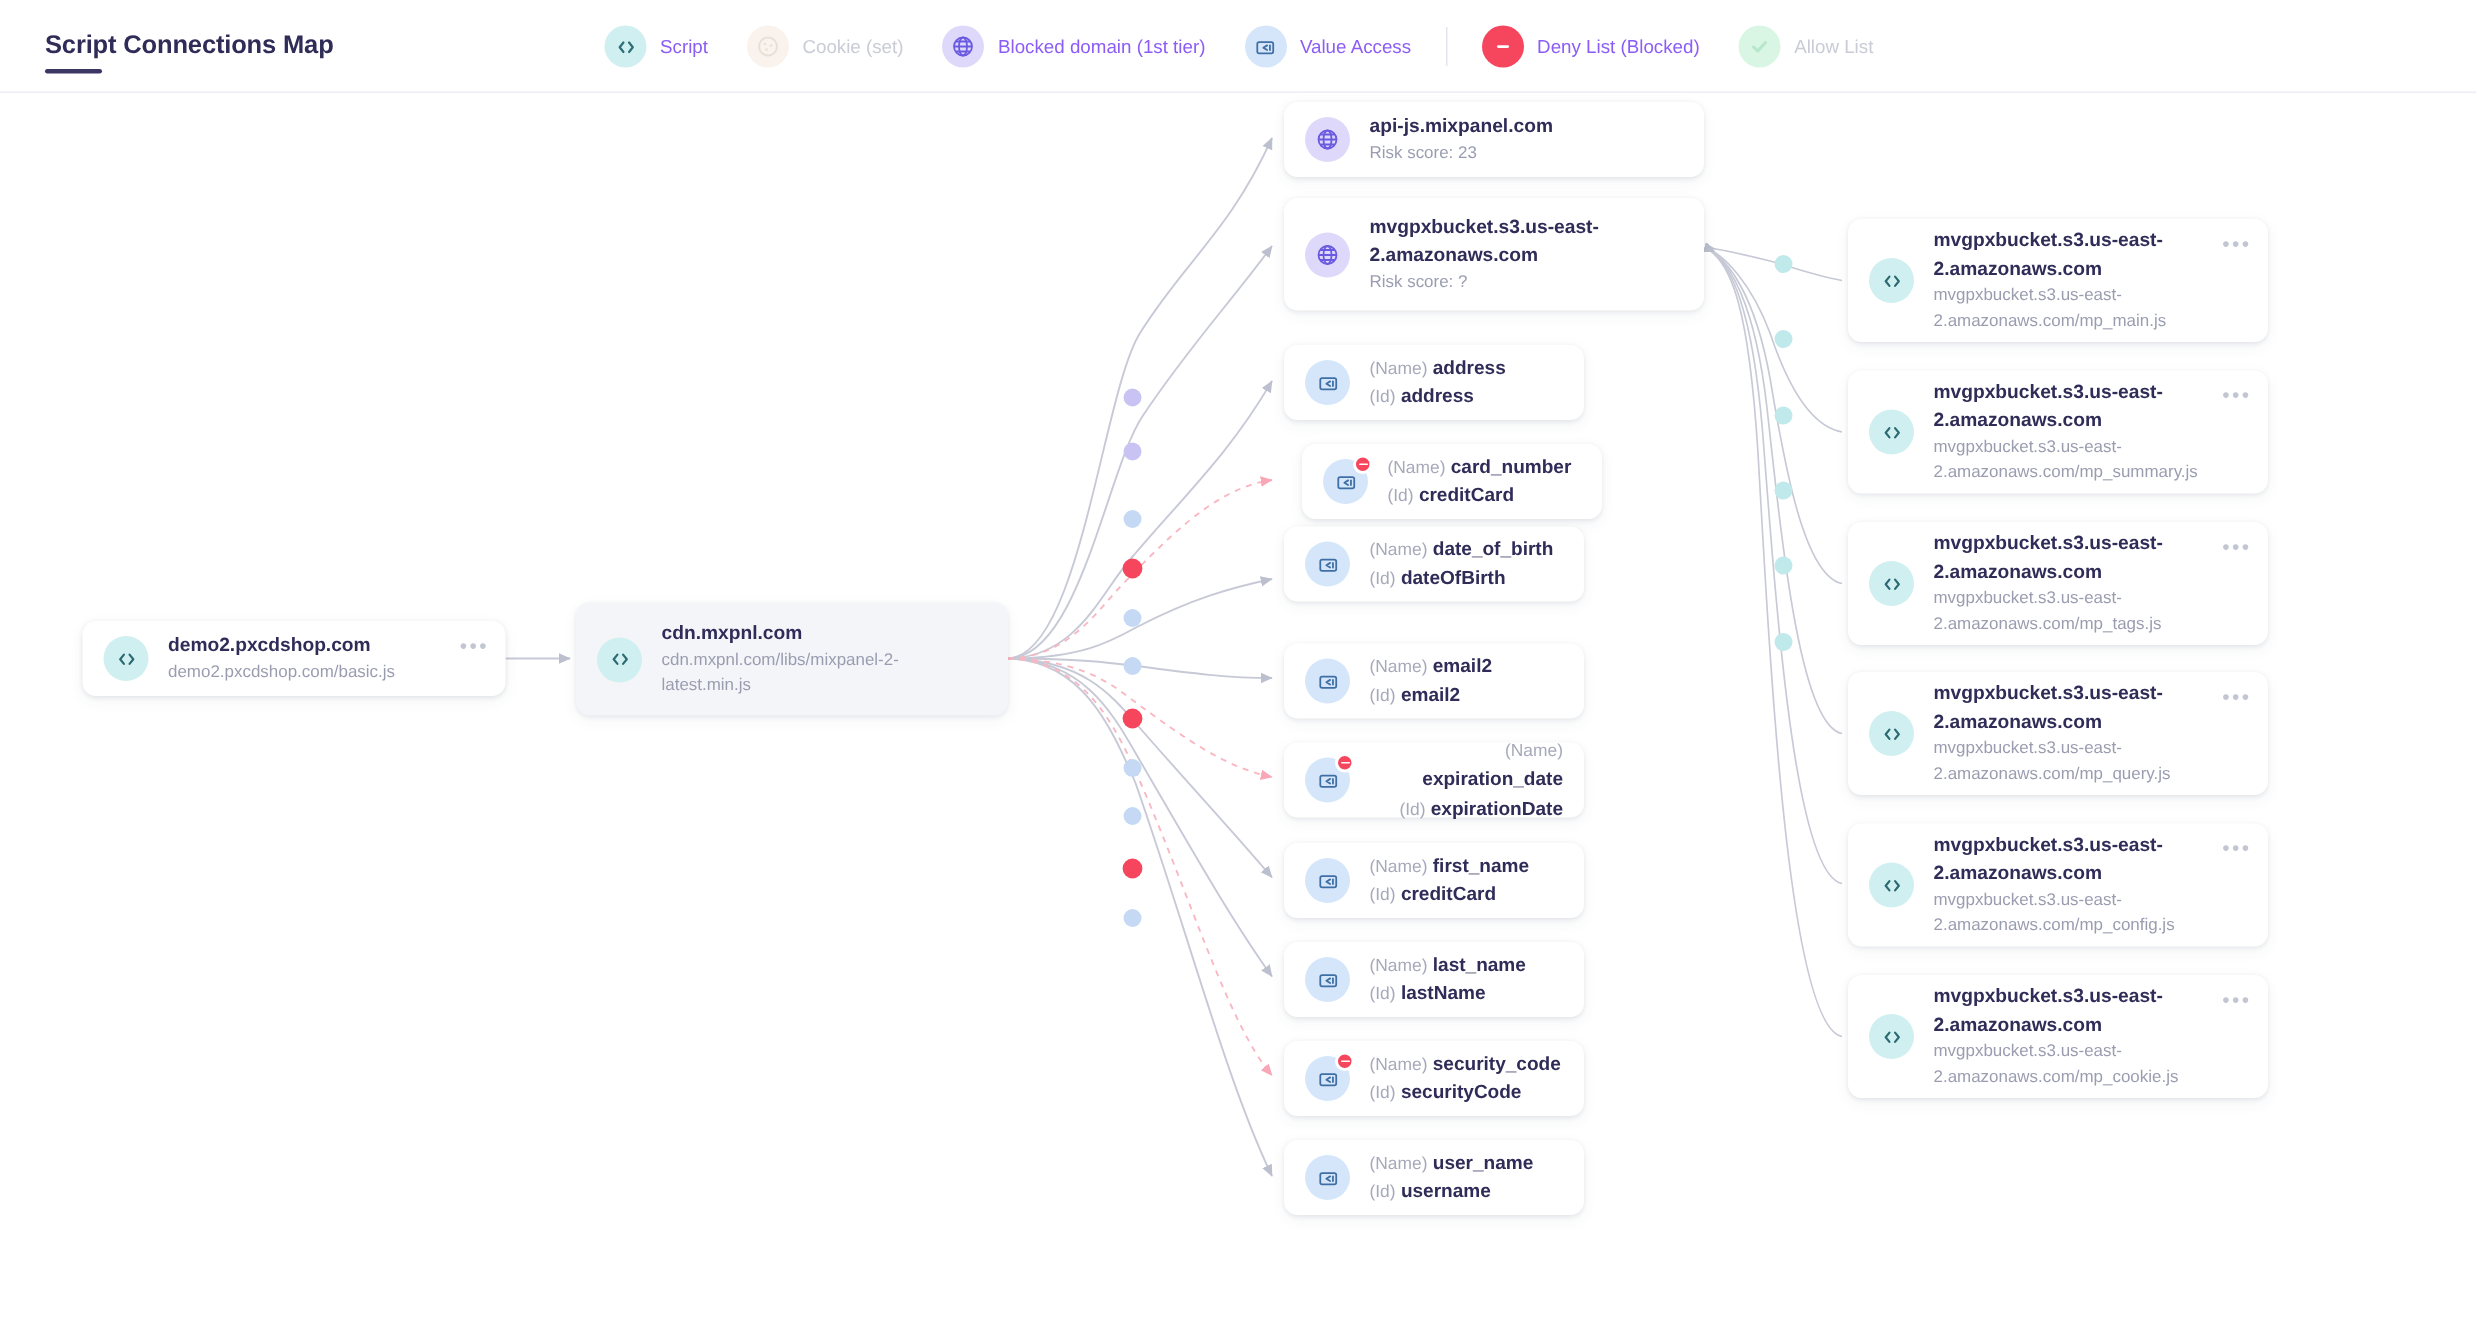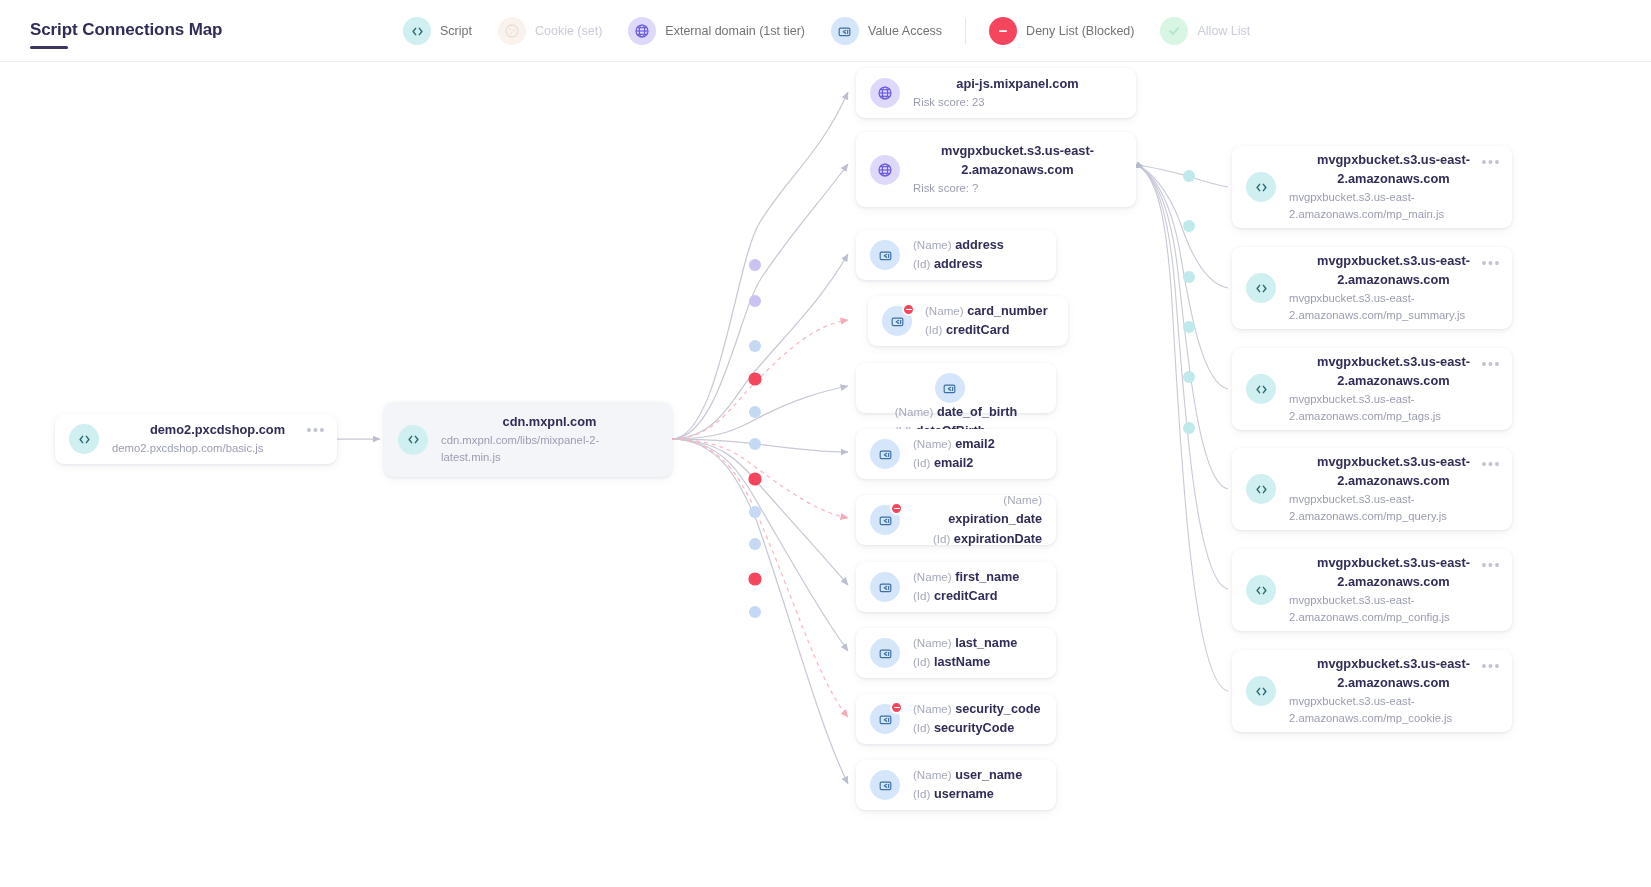--- a/index.html
+++ b/index.html
@@ -50,21 +50,21 @@
   }
   .legend-item {
     display: flex;
     align-items: center;
     gap: 9px;
     padding: 0 13px;
     height: 34px;
   }
   .legend-label {
     font-size: 12.5px;
-    color: #737373;
+    color: #8b5cf6;
     white-space: nowrap;
   }
   .legend-item.dim .legend-label { color: #c9ccd6; }
   .legend-sep {
     width: 1px; height: 26px;
     background: #e4e6ee;
     margin: 0 10px;
   }
   .lg-badge {
     width: 28px; height: 28px;
@@ -116,21 +116,20 @@
   .ic-script { background: #cfeff0; color: #2b6a72; }
   .ic-domain { background: #ded9fb; color: #6a5ae0; }
   .ic-value  { background: #d5e6fb; color: #3f6fa5; }
   .node-body { flex: 1 1 auto; min-width: 0; }
   .node-title {
     font-size: 12.8px;
     font-weight: 700;
     color: #2f2c58;
     line-height: 1.45;
     word-break: break-word;
-    text-align: center;
   }
   .node-sub {
     font-size: 11.3px;
     color: #9a9db0;
     line-height: 1.5;
     word-break: break-word;
     margin-top: 1px;
   }
   .node-menu {
     position: absolute;
@@ -207,21 +206,21 @@
       <div class="legend-item">
         <span class="lg-badge lg-domain">
           <svg width="16" height="16" viewBox="0 0 24 24" fill="none" stroke="currentColor" stroke-width="1.8">
               <circle cx="12" cy="12" r="9"></circle>
               <ellipse cx="12" cy="12" rx="4" ry="9"></ellipse>
               <line x1="3" y1="12" x2="21" y2="12"></line>
               <line x1="4.8" y1="7" x2="19.2" y2="7"></line>
               <line x1="4.8" y1="17" x2="19.2" y2="17"></line>
             </svg>
         </span>
-        <span class="legend-label">External domain (1st tier)</span>
+        <span class="legend-label">Blocked domain (1st tier)</span>
       </div>
 
       <div class="legend-item">
         <span class="lg-badge lg-value">
           <svg width="15" height="15" viewBox="0 0 24 24" fill="none" stroke="currentColor" stroke-width="1.9" stroke-linecap="round" stroke-linejoin="round">
               <rect x="3.5" y="6.5" width="17" height="12" rx="2"></rect>
               <polyline points="14 10 10 12.5 14 15"></polyline>
               <line x1="17" y1="10" x2="17" y2="15"></line>
             </svg>
         </span>
@@ -408,21 +407,21 @@
         <span class="deny-dot">
             <i></i>
           </span>
       </span>
       <div class="node-body">
         <div class="kv-row"><span class="kv-key">(Name)</span> <span class="kv-val">card_number</span></div>
         <div class="kv-row"><span class="kv-key">(Id)</span> <span class="kv-val">creditCard</span></div>
       </div>
     </div>
 
-    <div class="node" style="left:856px; top:301px; width:200px; height:50px;flex-direction:column;">
+    <div class="node" style="left:856px; top:289px; width:200px; height:50px;">
       <span class="node-icon ic-value">
         <svg width="15" height="15" viewBox="0 0 24 24" fill="none" stroke="currentColor" stroke-width="1.9" stroke-linecap="round" stroke-linejoin="round">
             <rect x="3.5" y="6.5" width="17" height="12" rx="2"></rect>
             <polyline points="14 10 10 12.5 14 15"></polyline>
             <line x1="17" y1="10" x2="17" y2="15"></line>
           </svg>
       </span>
       <div class="node-body">
         <div class="kv-row"><span class="kv-key">(Name)</span> <span class="kv-val">date_of_birth</span></div>
         <div class="kv-row"><span class="kv-key">(Id)</span> <span class="kv-val">dateOfBirth</span></div>

